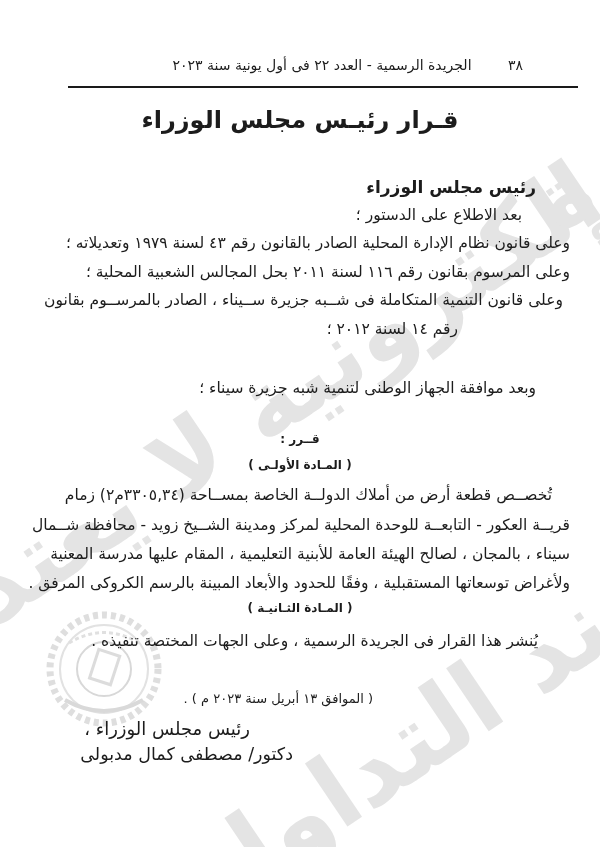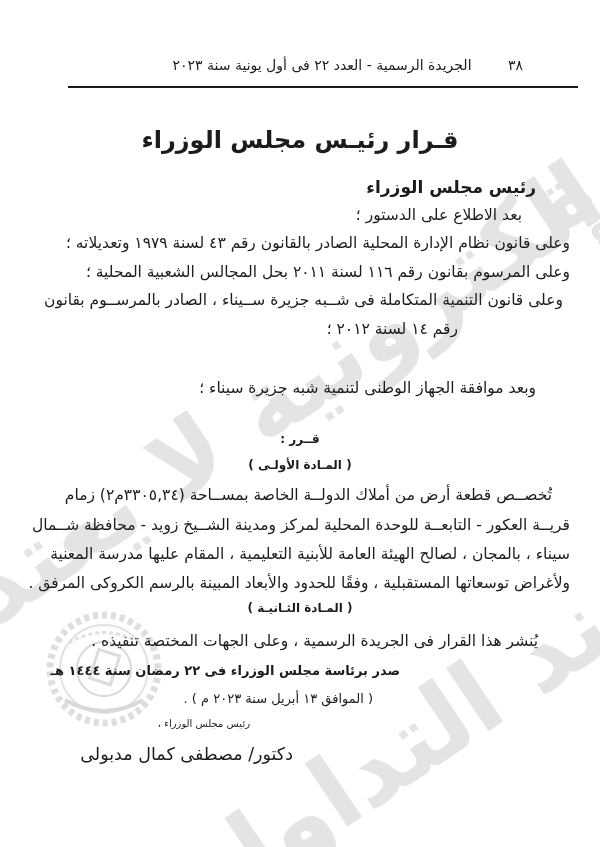--- a/index.html
+++ b/index.html
@@ -18,28 +18,28 @@
   .wm-1{left:-50px;top:560px;}
   .wm-2{left:170px;top:845px;font-size:100px;}
   .wm-3{left:520px;top:175px;font-size:84px;}
   .wm-seal{position:absolute;left:45px;top:610px;}
   
   .content{position:absolute;inset:0;z-index:1;padding-left:12px;}
   .abs{position:absolute;white-space:nowrap;direction:rtl;}
   .ctr{left:0;right:0;text-align:center;white-space:nowrap;}
   .hdr{font-size:14px;}
   .rule{position:absolute;top:86px;left:68px;width:510px;height:2px;background:#1a1a1a;}
-  .title{font-size:24px;font-weight:bold;margin-top:20px;}
+  .title{font-size:24px;font-weight:bold;}
   .subtitle{font-size:17px;font-weight:bold;}
   .sechead{font-size:17px;font-weight:bold;}
   .body-line{font-size:15.5px;}
   .mid{font-size:12px;font-weight:bold;}
   .small{font-size:13px;}
   .smallb{font-size:13px;font-weight:bold;}
-  .pmtitle{font-size:10px;}
+  .pmtitle{font-size:18px;}
   .sig{font-size:17.5px;font-weight:normal;}
 </style>
 </head>
 <body>
 
 <div class="page">
 
   <div class="wm-layer">
     <div class="wm-diag wm-1">صورة إلكترونية لا يعتد</div>
     <div class="wm-diag wm-2">بها عند التداول</div>
@@ -74,18 +74,17 @@
 
     <div class="abs ctr mid" style="top:458px;">( المـادة الأولـى )</div>
     <div class="abs body-line" style="top:486px;right:48px;">تُخصــص قطعة أرض من أملاك الدولــة الخاصة بمســاحة (٣٣٠٥,٣٤م٢) زمام</div>
     <div class="abs body-line" style="top:516px;right:30px;">قريــة العكور - التابعــة للوحدة المحلية لمركز ومدينة الشــيخ زويد - محافظة شــمال</div>
     <div class="abs body-line" style="top:545px;right:30px;">سيناء ، بالمجان ، لصالح الهيئة العامة للأبنية التعليمية ، المقام عليها مدرسة المعنية</div>
     <div class="abs body-line" style="top:574px;right:30px;">ولأغراض توسعاتها المستقبلية ، وفقًا للحدود والأبعاد المبينة بالرسم الكروكى المرفق .</div>
 
     <div class="abs ctr mid" style="top:601px;">( المـادة الثـانيـة )</div>
     <div class="abs body-line" style="top:632px;right:62px;">يُنشر هذا القرار فى الجريدة الرسمية ، وعلى الجهات المختصة تنفيذه .</div>
 
-    <div class="abs smallb" style="top:663px;right:200px;">صدر برئاسة مجلس الوزراء فى ٢٢ رمضان سنة ١٤٤٤ هـ</div>
     <div class="abs small" style="top:691px;right:227px;">( الموافق ١٣ أبريل سنة ٢٠٢٣ م ) .</div>
     <div class="abs pmtitle" style="top:718px;right:350px;">رئيس مجلس الوزراء ،</div>
     <div class="abs sig" style="top:744px;right:307px;">دكتور/ مصطفى كمال مدبولى</div>
   </div>
 </div>
 
 </body></html>

